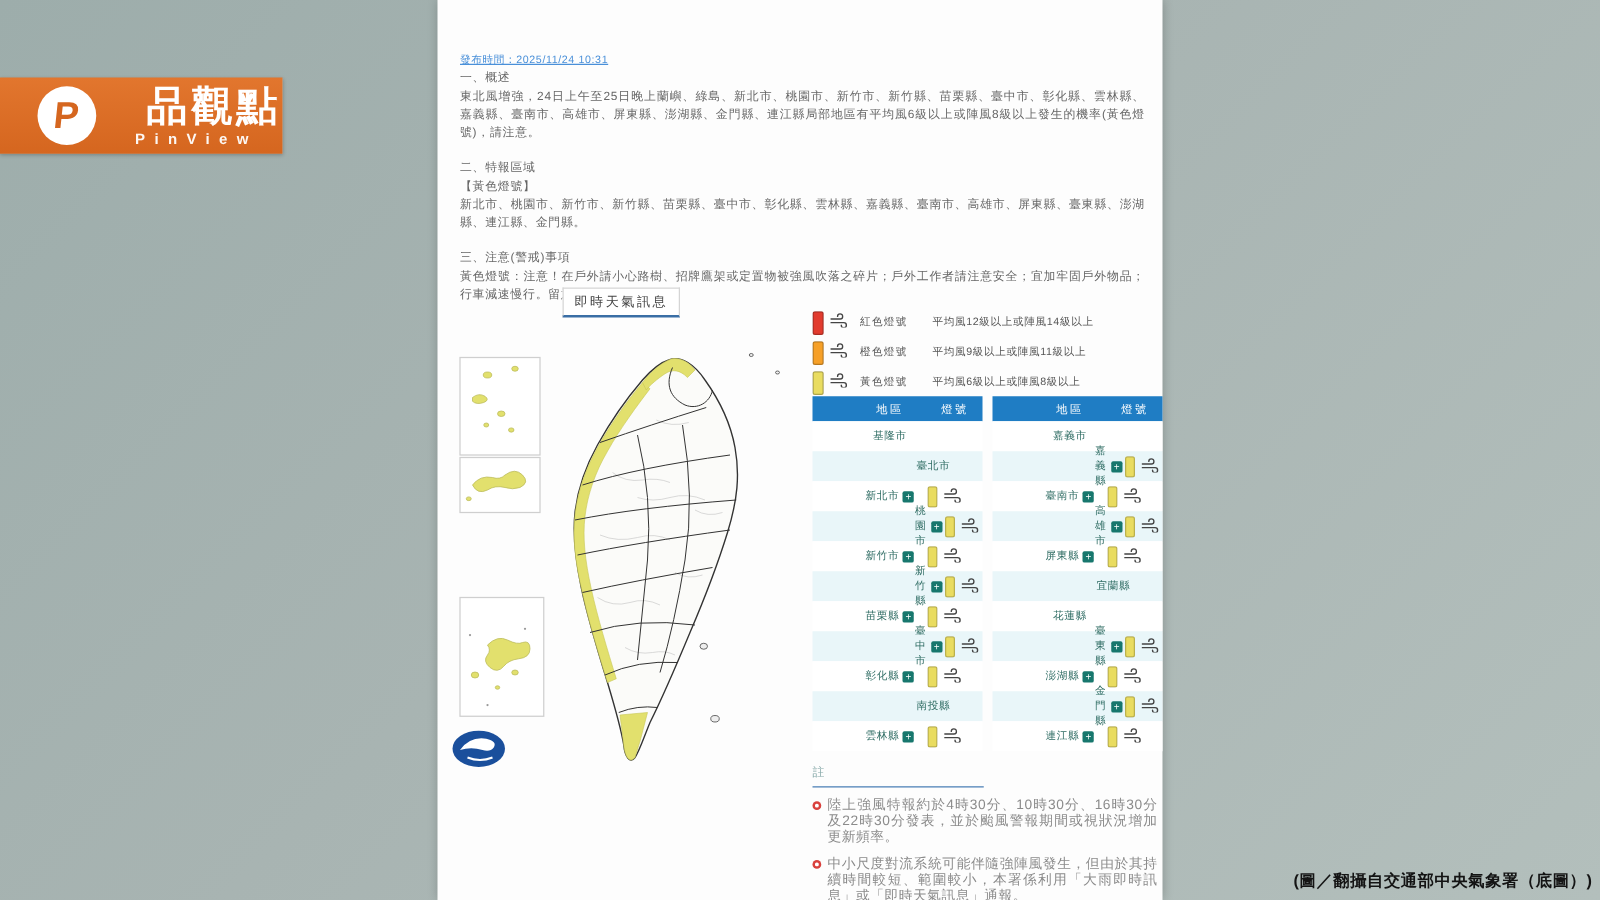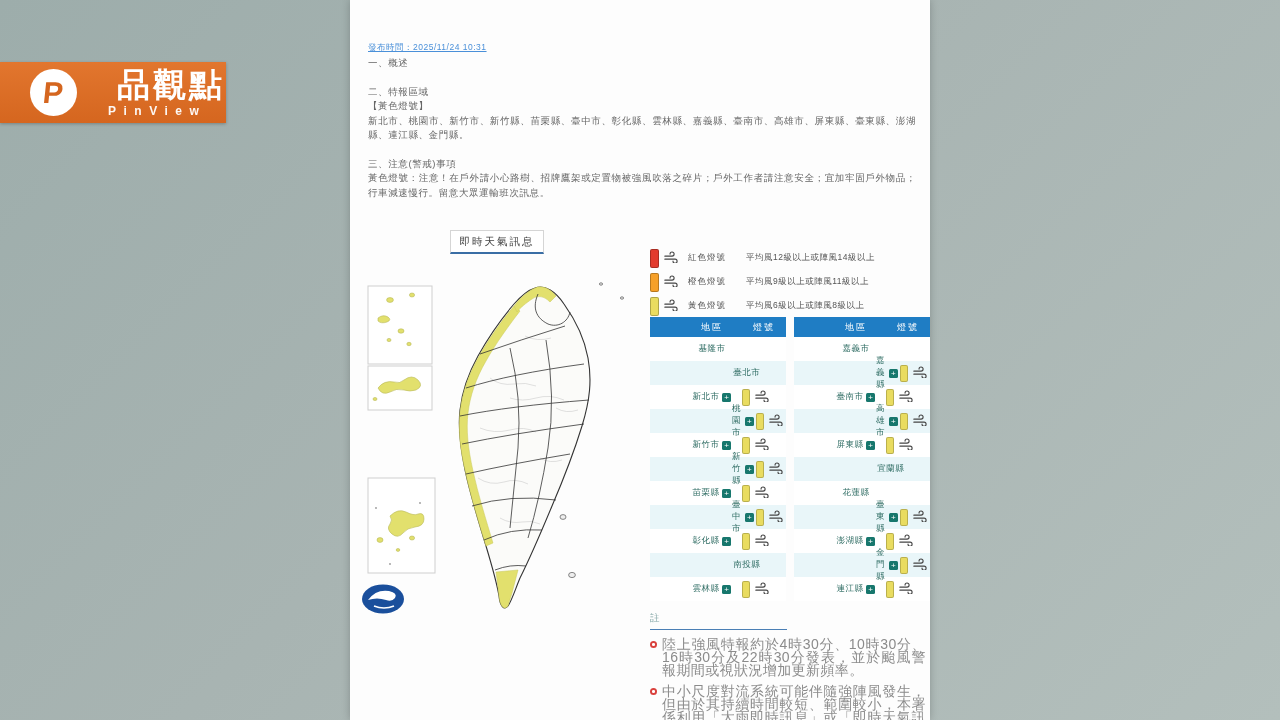--- a/index.html
+++ b/index.html
@@ -48,21 +48,21 @@
   .trow{display:flex;height:24px;background:#fff;font-size:8.5px;color:#2d6b62;letter-spacing:.5px;}
   .trow.alt{background:#e9f6f9;padding-left:48px;}
   .expand{width:9px;height:9px;background:#17776d;color:#fff;font-size:8px;line-height:9px;text-align:center;border-radius:1.5px;cursor:pointer;flex:0 0 auto;}
   .sig-bar{width:6px;height:15px;border-radius:2px;border:1px solid rgba(0,0,0,.2);flex:0 0 auto;}
   .trow .wind{width:17px;flex:0 0 auto;}
 
   
   .notes{position:absolute;left:300px;top:612px;width:276px;}
   .notes-title{font-size:9.5px;color:#8aa;letter-spacing:1px;}
   .notes-rule{width:137px;height:1px;background:#4a7fb5;margin-top:4px;margin-bottom:8px;}
-  .note-item{display:flex;gap:5px;font-size:14px;line-height:13px;color:#8b8b8b;letter-spacing:.4px;margin-bottom:8px;text-align:justify;}
+  .note-item{display:flex;gap:5px;font-size:11px;line-height:13px;color:#8b8b8b;letter-spacing:.4px;margin-bottom:8px;text-align:justify;}
   .bullet{flex:0 0 auto;width:7px;height:7px;border-radius:50%;background:#d9413d;margin-top:3px;position:relative;}
   .bullet::after{content:"";position:absolute;left:2.2px;top:2.2px;width:2.6px;height:2.6px;border-radius:50%;background:#fff;}
 
   
   .caption{position:absolute;right:6px;bottom:6px;font-size:13px;font-weight:bold;color:#141414;letter-spacing:.5px;}
 </style>
 </head>
 <body>
 
 <div class="stage">
@@ -76,20 +76,21 @@
       <div class="logo-en">PinView</div>
     </div>
   </div>
 
   <div class="card">
 
     <a class="pub-time">發布時間：2025/11/24 10:31</a>
 
     <div class="article">
       <div class="heading first">一、概述</div>
+      <div>東北風增強，24日上午至25日晚上蘭嶼、綠島、新北市、桃園市、新竹市、新竹縣、苗栗縣、臺中市、彰化縣、雲林縣、嘉義縣、臺南市、高雄市、屏東縣、澎湖縣、金門縣、連江縣局部地區有平均風6級以上或陣風8級以上發生的機率(黃色燈號)，請注意。</div>
       <div class="heading gap">二、特報區域</div>
       <div>【黃色燈號】</div>
       <div>新北市、桃園市、新竹市、新竹縣、苗栗縣、臺中市、彰化縣、雲林縣、嘉義縣、臺南市、高雄市、屏東縣、臺東縣、澎湖縣、連江縣、金門縣。</div>
       <div class="heading gap">三、注意(警戒)事項</div>
       <div>黃色燈號：注意！在戶外請小心路樹、招牌鷹架或定置物被強風吹落之碎片；戶外工作者請注意安全；宜加牢固戶外物品；行車減速慢行。留意大眾運輸班次訊息。</div>
     </div>
 
     <div class="map-title-box">即時天氣訊息</div>
 
     <div class="map-wrap">
@@ -460,14 +461,15 @@
           </div>
           <div class="note-item">
             <span class="bullet"></span>
             <span>中小尺度對流系統可能伴隨強陣風發生，但由於其持續時間較短、範圍較小，本署係利用「大雨即時訊息」或「即時天氣訊息」通報。</span>
           </div>
         </div>
     </div>
 
   </div>
 
+  <div class="caption">(圖／翻攝自交通部中央氣象署（底圖）)</div>
 
 </div>
 
 </body></html>

